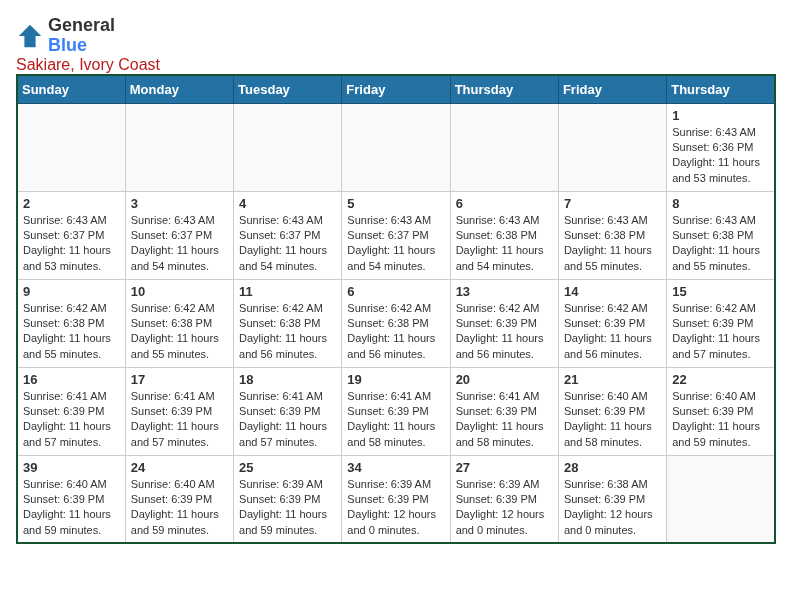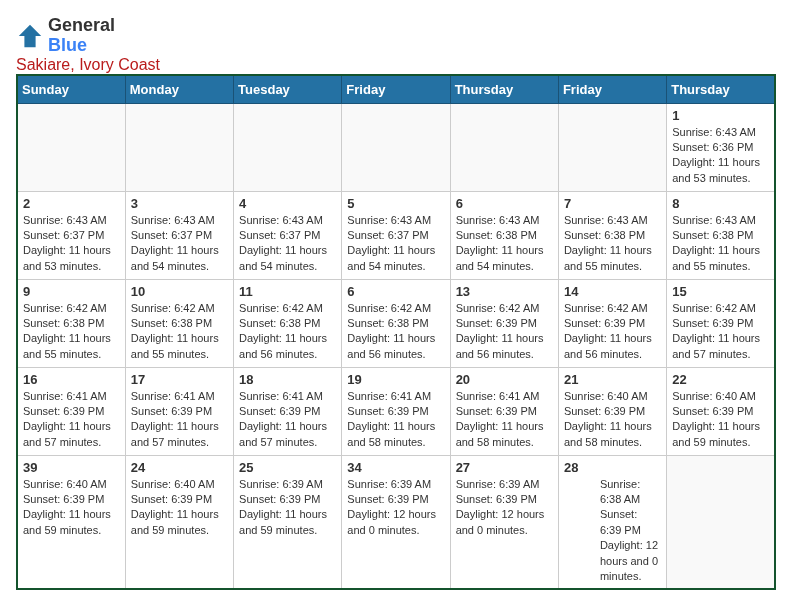--- a/index.html
+++ b/index.html
@@ -290,20 +290,20 @@
 Daylight: 12 hours and 0 minutes.</div>
         </td>
         <td>
           <span class="day-num">27</span>
           <div class="day-info" style="white-space: pre-line;">Sunrise: 6:39 AM
 Sunset: 6:39 PM
 Daylight: 12 hours and 0 minutes.</div>
         </td>
         <td>
           <span class="day-num">28</span>
-          <div class="day-info" style="white-space: pre-line; margin-left: 36px;">Sunrise: 6:38 AM
+          <div class="day-info" style="white-space: pre-line;">Sunrise: 6:38 AM
 Sunset: 6:39 PM
 Daylight: 12 hours and 0 minutes.</div>
         </td>
         <td class="empty"></td>
       </tr>
     </tbody>
 </table>
 
 </body></html>

